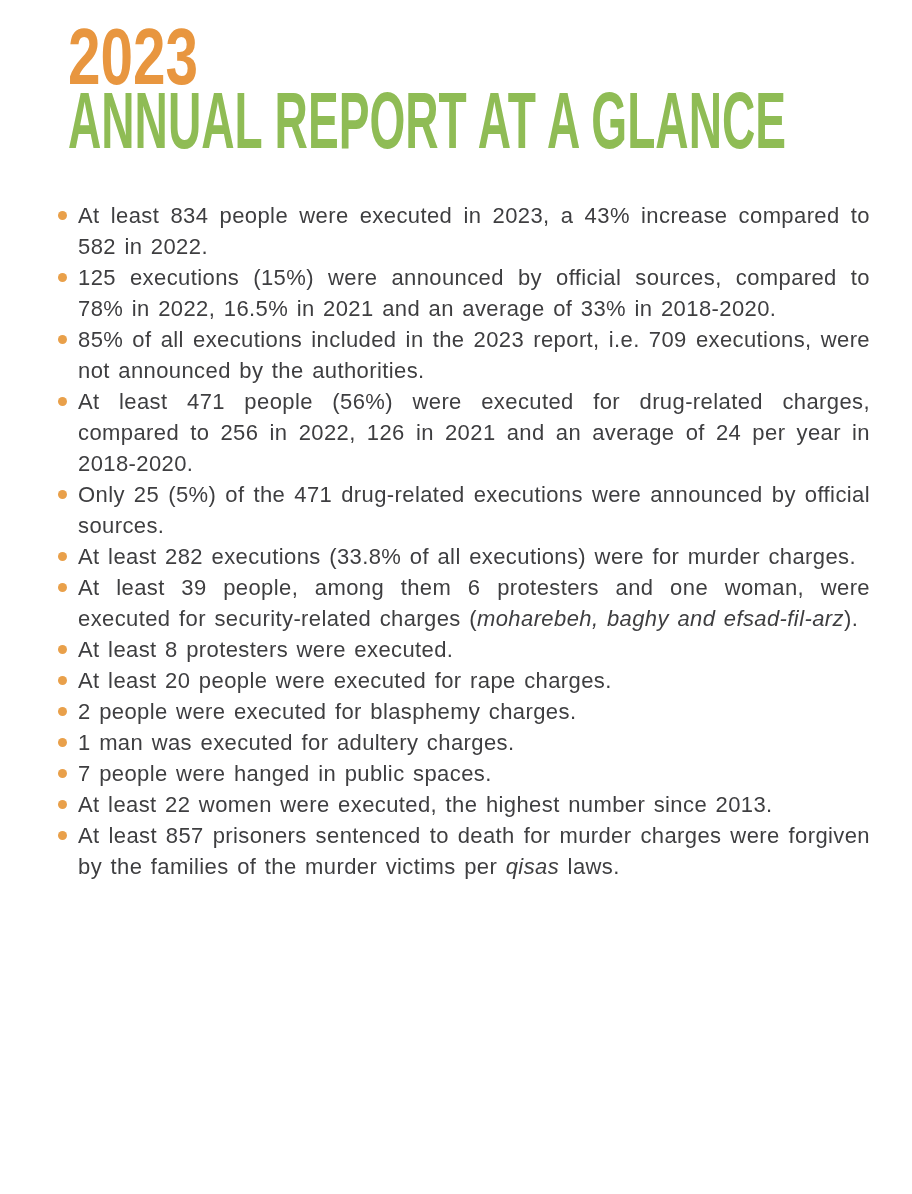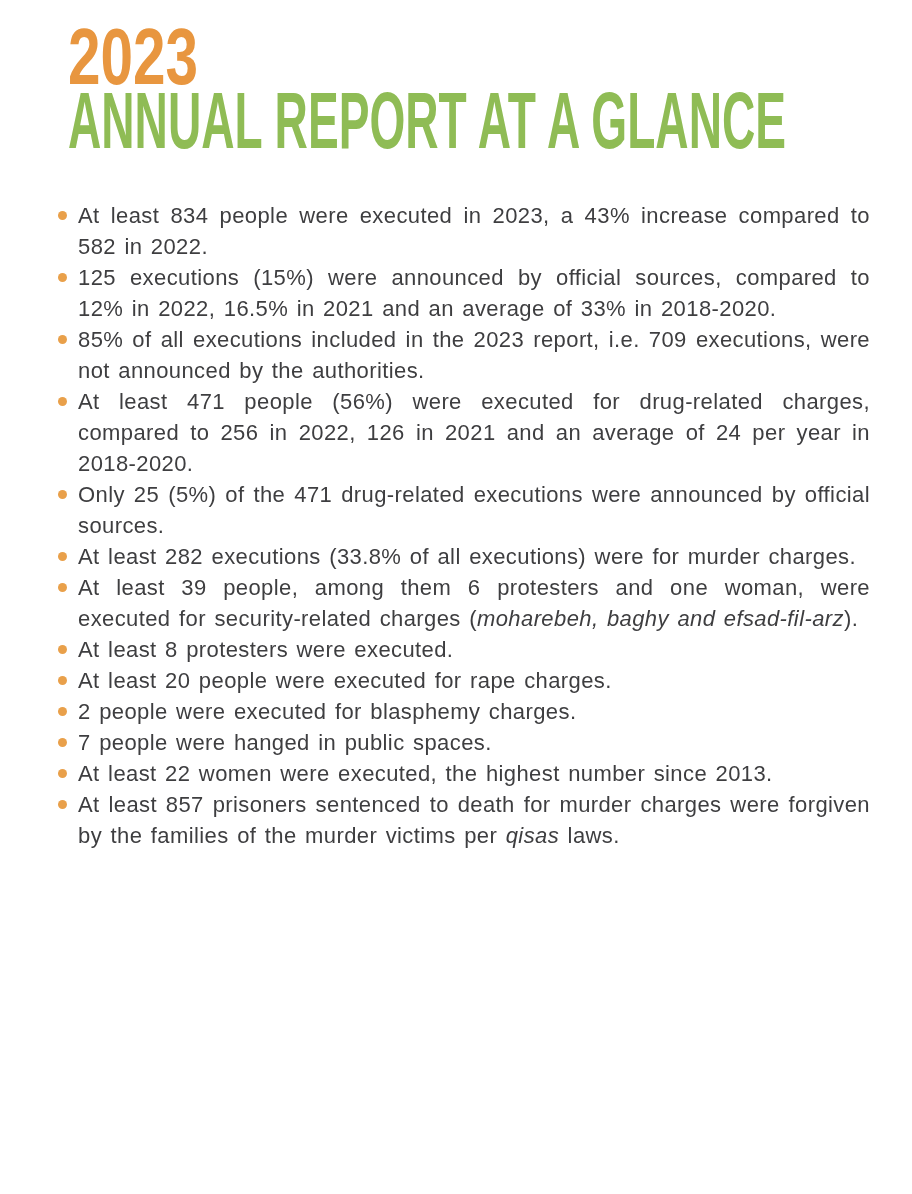--- a/index.html
+++ b/index.html
@@ -57,27 +57,28 @@
 
   <div class="header">
     <svg width="830" height="128">
       <text x="0" y="57" font-size="80" textLength="130" lengthAdjust="spacingAndGlyphs" fill="#e8963f">2023</text>
       <text x="0" y="121" font-size="80" textLength="718" lengthAdjust="spacingAndGlyphs" fill="#8fbc55">ANNUAL REPORT AT A GLANCE</text>
     </svg>
   </div>
 
   <ul class="bullet-list">
       <li><span>At least 834 people were executed in 2023, a 43% increase compared to 582 in 2022.</span></li>
-      <li><span>125 executions (15%) were announced by official sources, compared to 12% in 2022, 16.5% in 2021 and an average of 33% in 2018-2020.</span></li>
+      <li><span>125 executions (15%) were announced by official sources, compared to 78% in 2022, 16.5% in 2021 and an average of 33% in 2018-2020.</span></li>
       <li><span>85% of all executions included in the 2023 report, i.e. 709 executions, were not announced by the authorities.</span></li>
       <li><span>At least 471 people (56%) were executed for drug-related charges, compared to 256 in 2022, 126 in 2021 and an average of 24 per year in 2018-2020.</span></li>
       <li><span>Only 25 (5%) of the 471 drug-related executions were announced by official sources.</span></li>
       <li><span>At least 282 executions (33.8% of all executions) were for murder charges.</span></li>
       <li><span>At least 39 people, among them 6 protesters and one woman, were executed for security-related charges (</span><em>moharebeh, baghy and efsad-fil-arz</em><span>).</span></li>
       <li><span>At least 8 protesters were executed.</span></li>
       <li><span>At least 20 people were executed for rape charges.</span></li>
       <li><span>2 people were executed for blasphemy charges.</span></li>
+      <li><span>1 man was executed for adultery charges.</span></li>
       <li><span>7 people were hanged in public spaces.</span></li>
       <li><span>At least 22 women were executed, the highest number since 2013.</span></li>
       <li><span>At least 857 prisoners sentenced to death for murder charges were forgiven by the families of the murder victims per </span><em>qisas</em><span> laws.</span></li>
     </ul>
 
 </div>
 
 </body></html>

